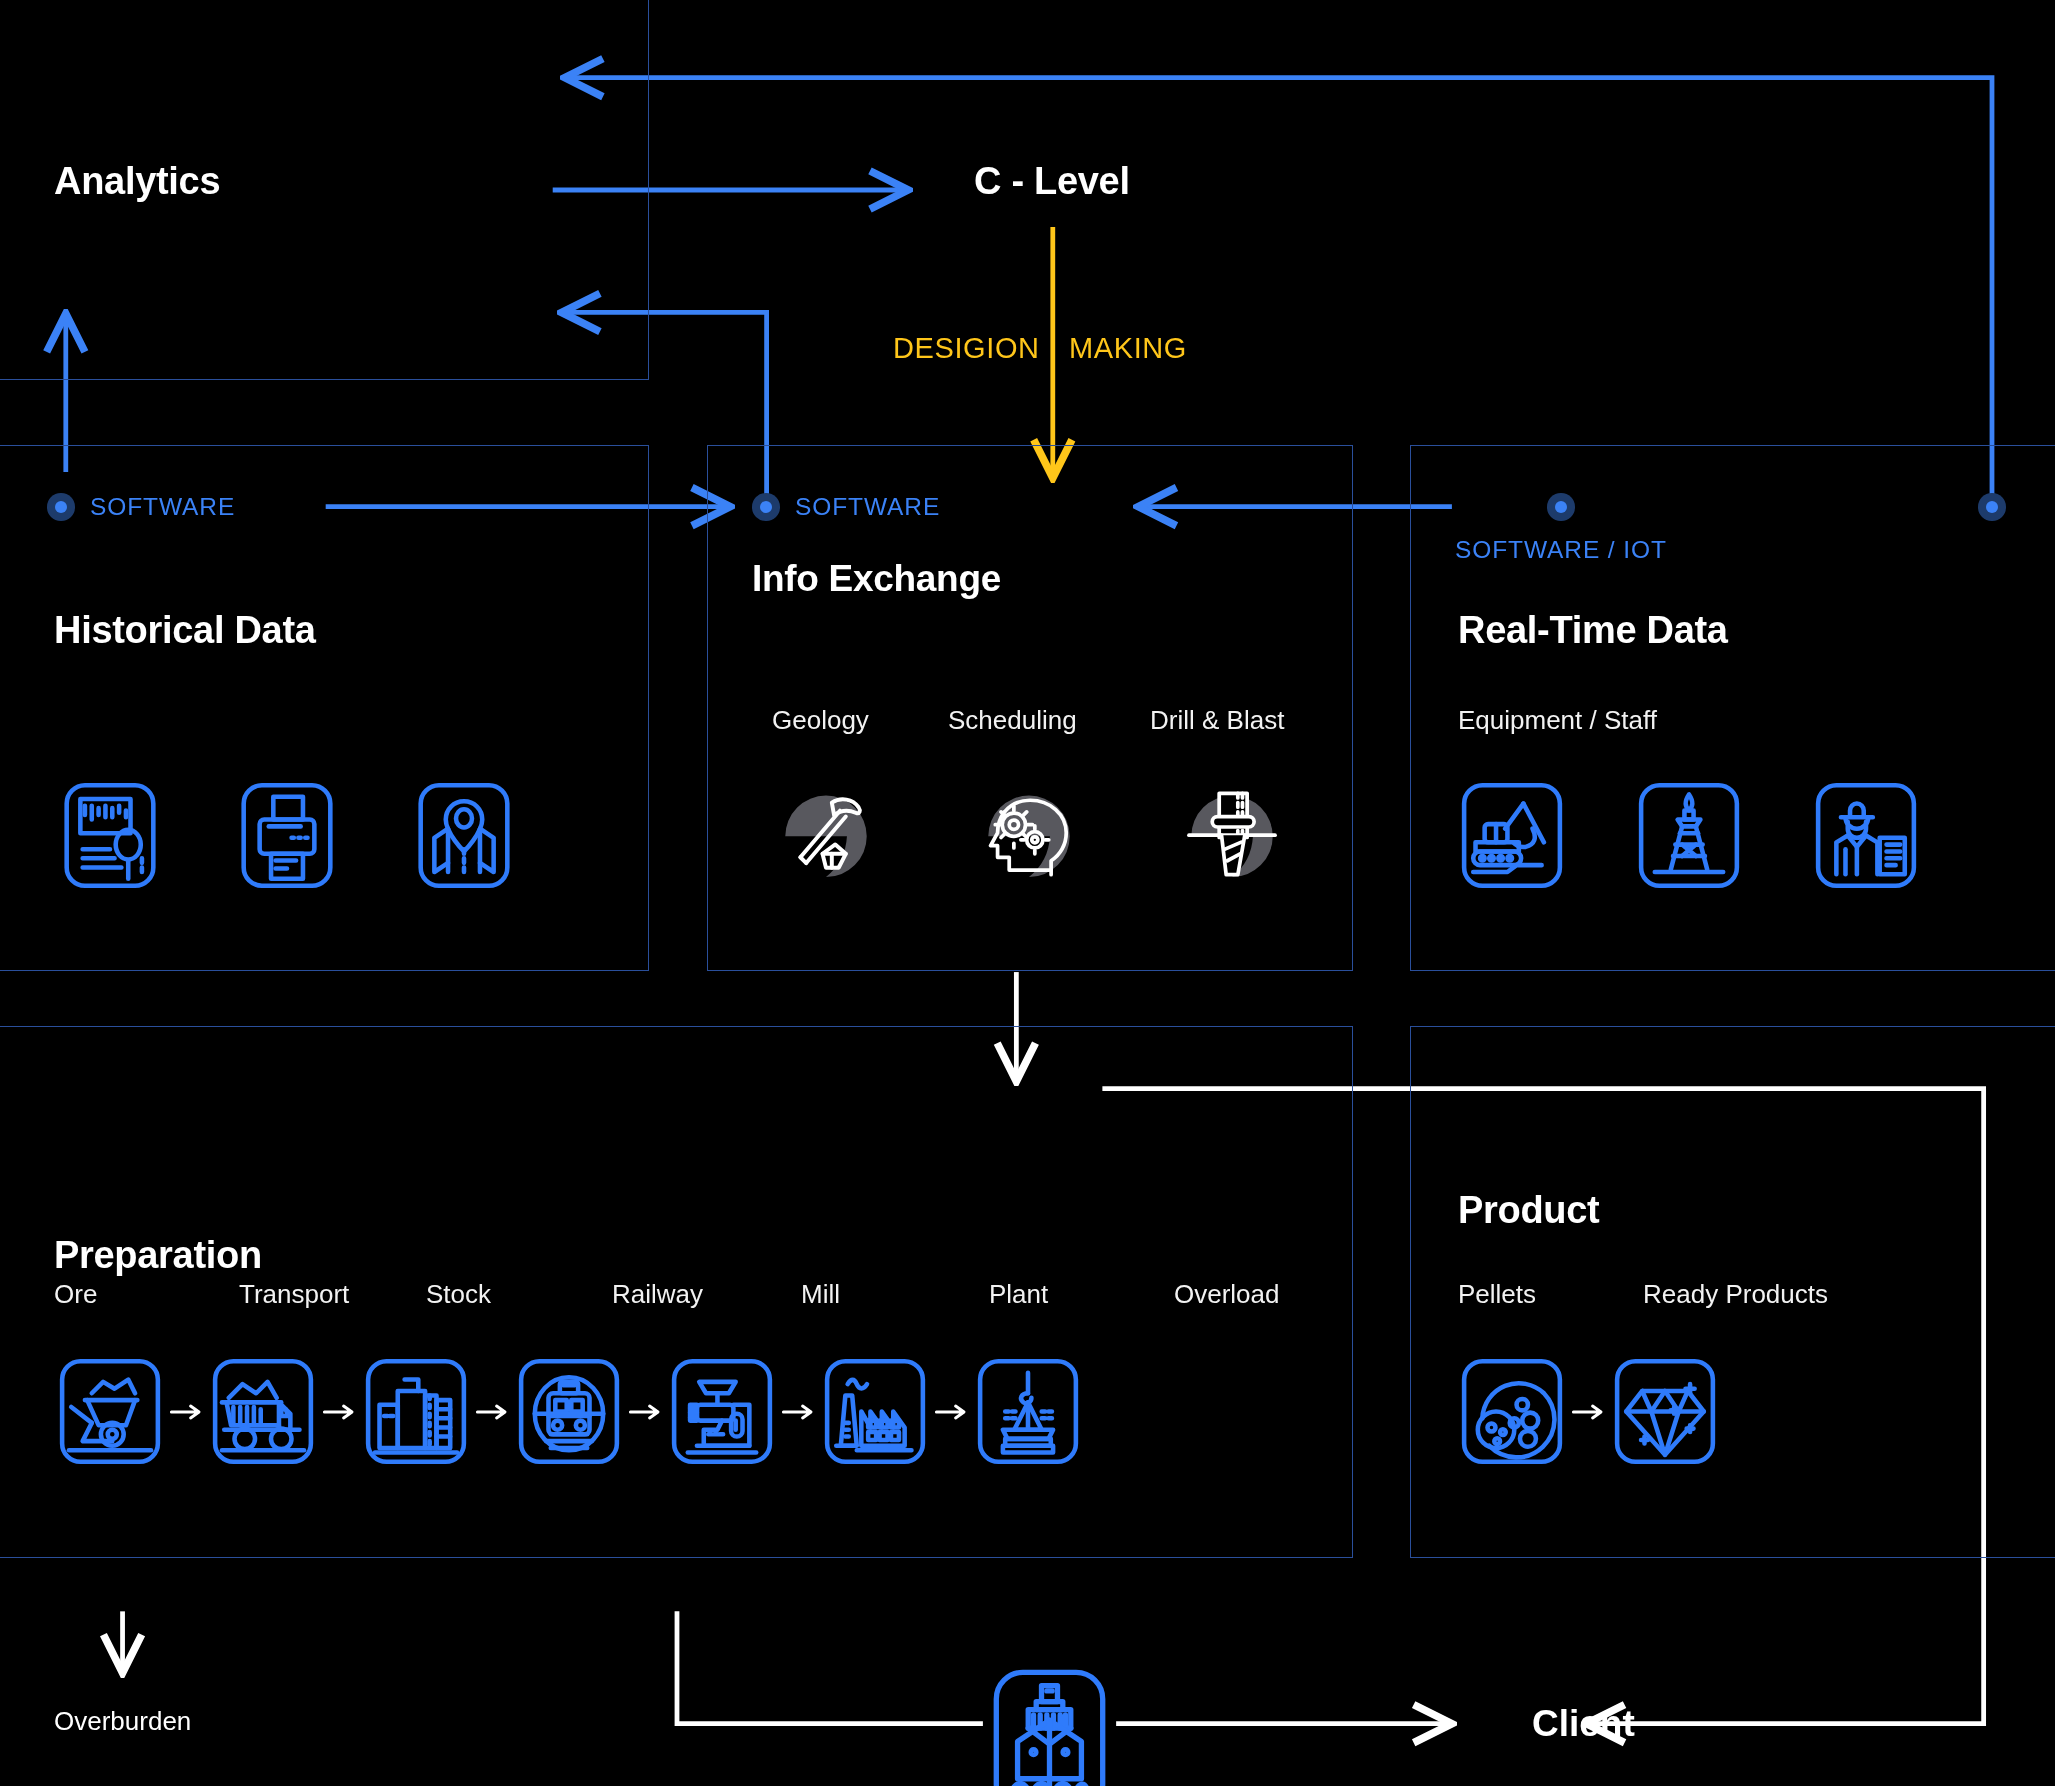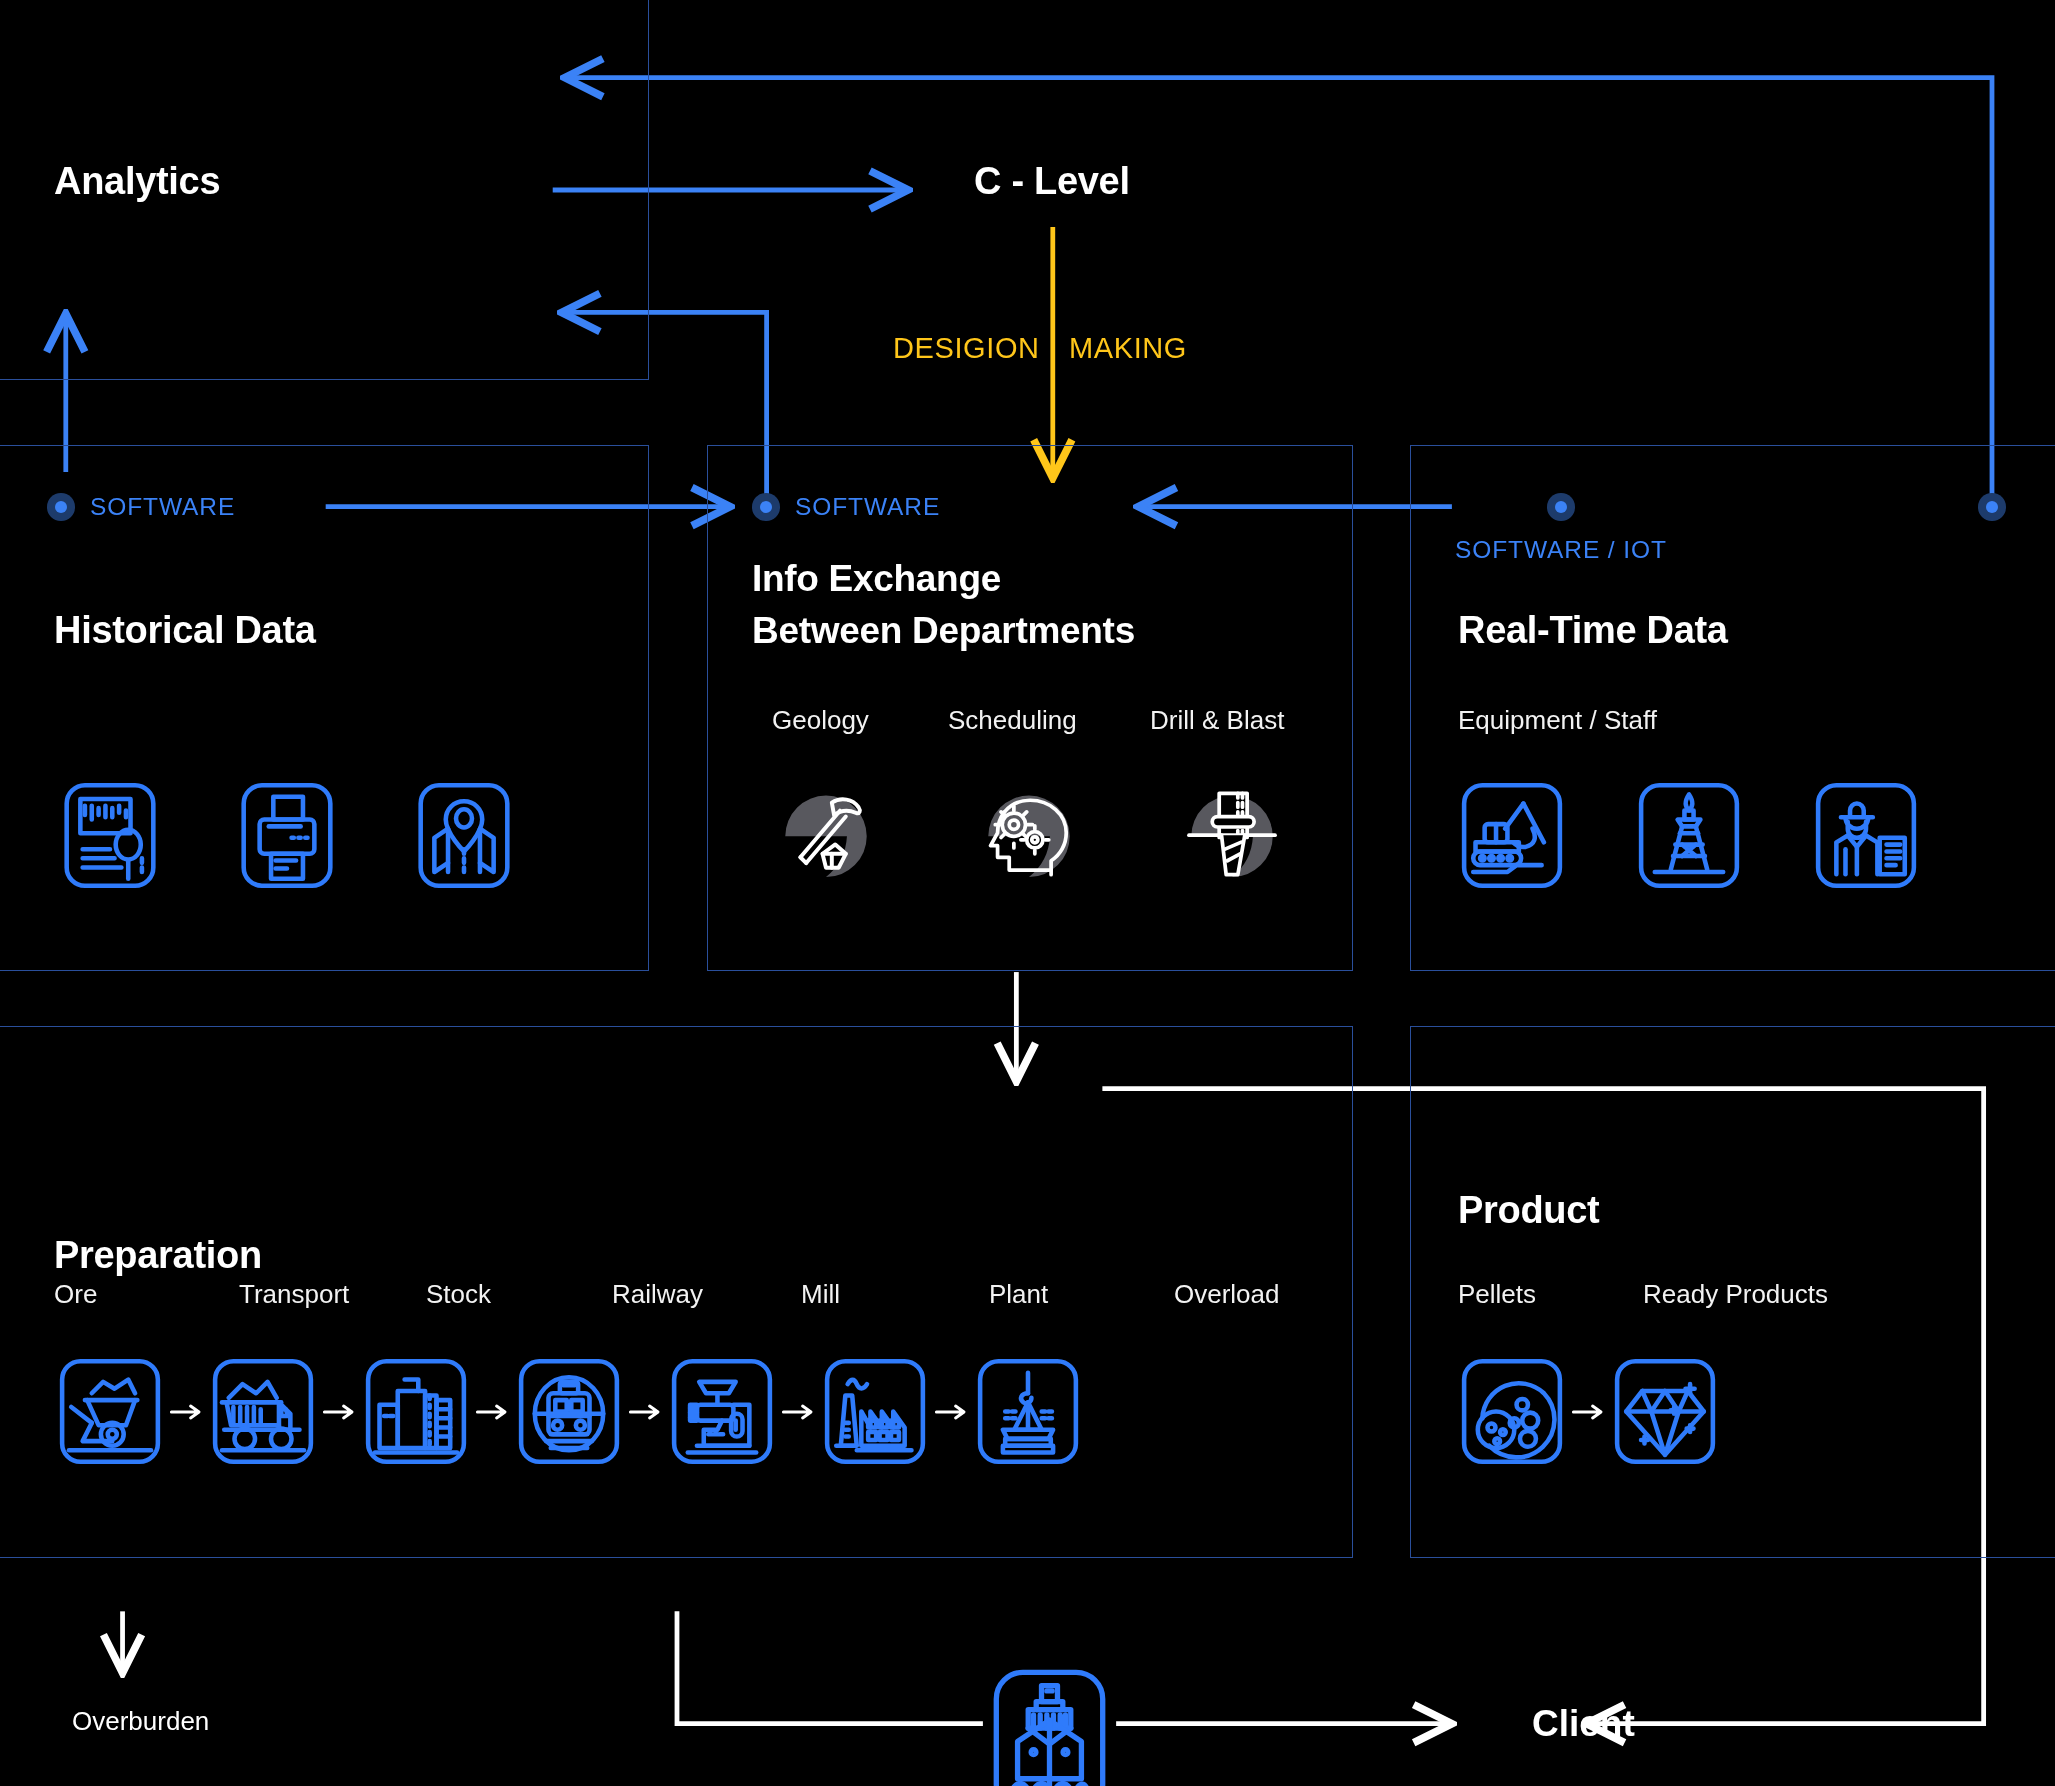--- a/index.html
+++ b/index.html
@@ -145,21 +145,20 @@
     </div>
   </div>
 
   <div class="hdr" style="left:752px;top:493px;">
     <span class="node">
         <i></i>
       </span>
     <span class="hdr-label">SOFTWARE</span>
   </div>
   <div class="bigtitle h1b" style="left:752px;top:556px;">Info Exchange</div>
-  <div class="bigtitle h1b" style="left:752px;top:608px;">Between Departments</div>
 
   <div class="steplbl" style="left:772px;top:705px;">Geology</div>
   <div class="steplbl" style="left:948px;top:705px;text-align:center;">Scheduling</div>
   <div class="steplbl" style="left:1150px;top:705px;">Drill &amp; Blast</div>
 
   <div class="iconrow" style="left:762px;top:771px;gap:75px;">
     <div class="gray-icon">
       <svg viewBox="0 0 110 100">
         <path d="M20 55a35 35 0 0 1 70 0 35 35 0 0 1-35 35 48 48 0 0 0 18-35z" fill="#58585e"></path>
         <g fill="none" stroke="#fff" stroke-width="3.4" stroke-linecap="round" stroke-linejoin="round">
@@ -443,21 +442,21 @@
         <path d="M30 32 L38 50 L50 32 L62 50 L70 32"></path>
         <path d="M38 50 L50 88 L62 50"></path>
         <path d="M72 26v8M68 30h8"></path>
         <path d="M58 46v6M55 49h6"></path>
         <path d="M72 62v6M69 65h6"></path>
         <path d="M32 72v6M29 75h6"></path>
       </svg>
     </div>
   </div>
 
-  <div class="plain" style="left:54px;top:1706px;margin-left:18px;">Overburden</div>
+  <div class="plain" style="left:54px;top:1706px;">Overburden</div>
 
   <div class="ibox" style="position:absolute;left:983px;top:1667px;width:133px;height:149px;">
     <svg viewBox="0 0 100 112" fill="none" stroke="#2f7bfb" stroke-width="4" stroke-linecap="round" stroke-linejoin="round">
       <rect x="10" y="4" width="80" height="104" rx="20"></rect>
       <rect x="44" y="14" width="12" height="12"></rect>
       <path d="M48 18h4"></path>
       <rect x="40" y="26" width="20" height="6"></rect>
       <rect x="34" y="32" width="32" height="14"></rect>
       <path d="M38 36v10M43 36v10M48 36v10M53 36v10M58 36v10M62 36v10"></path>
       <path d="M34 46 L50 58 L66 46"></path>

